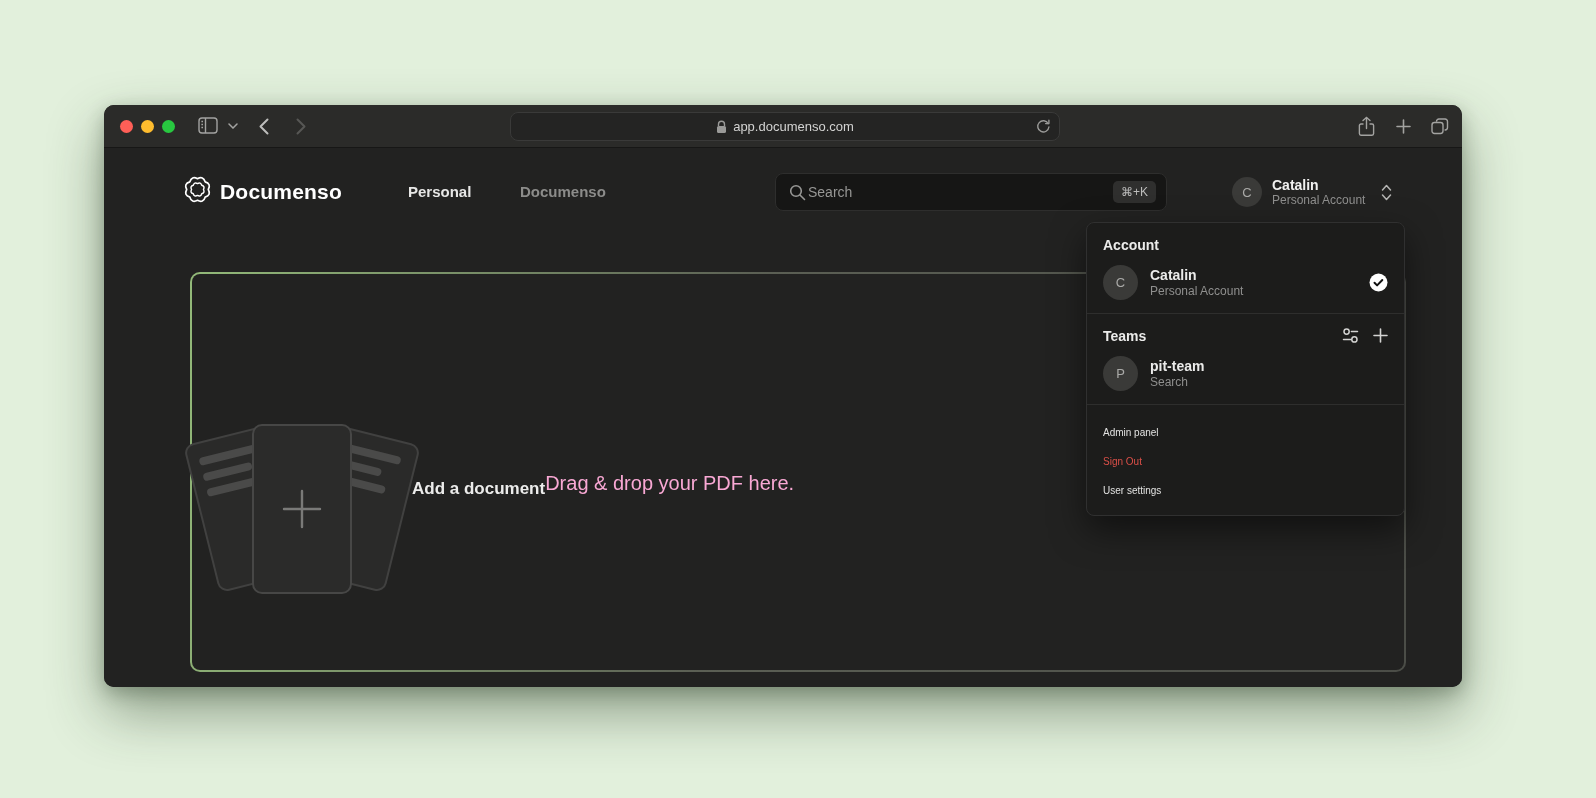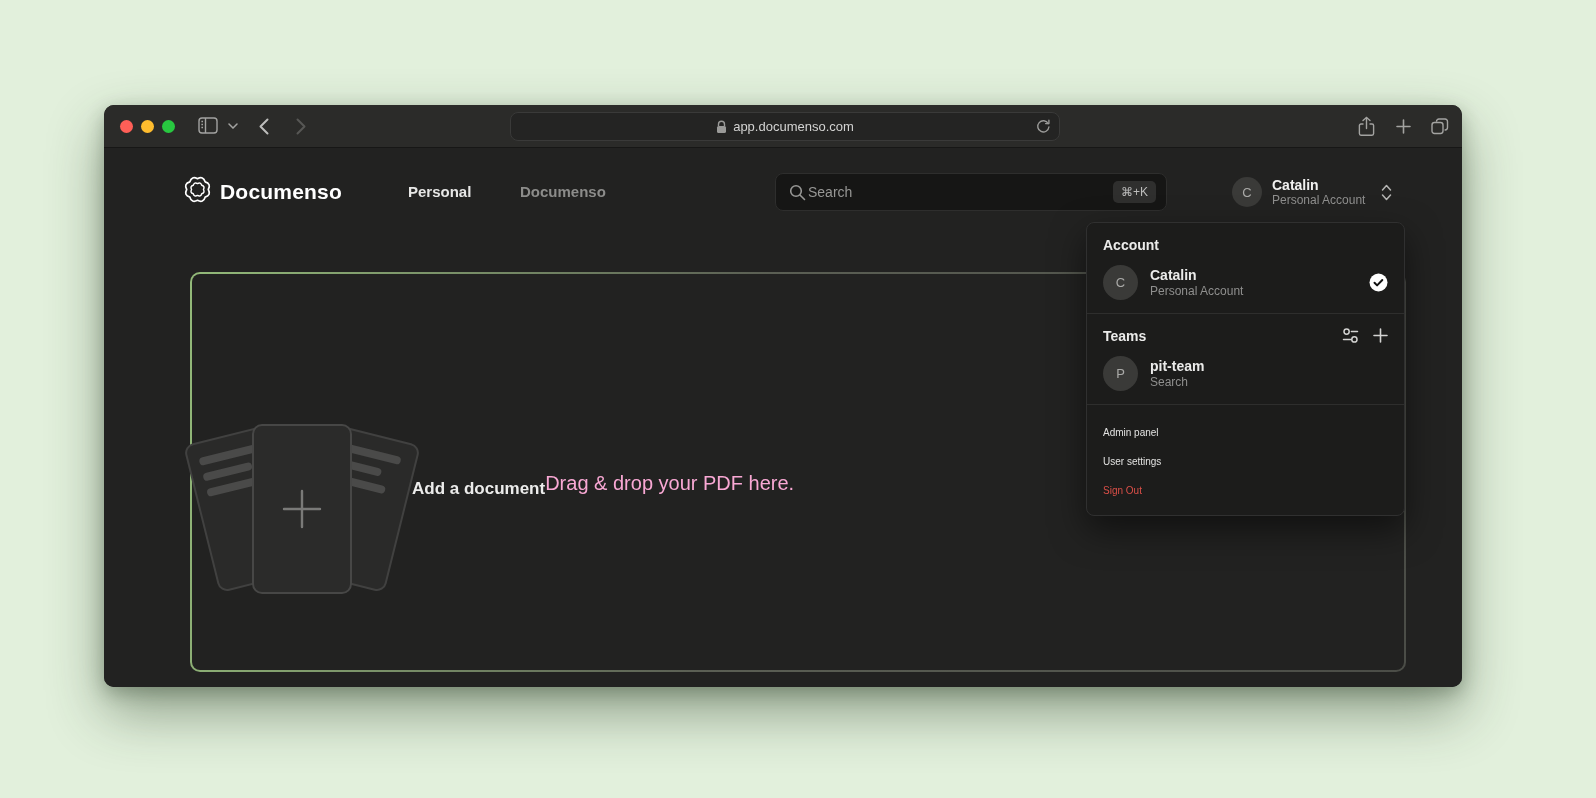--- a/index.html
+++ b/index.html
@@ -316,18 +316,18 @@
         <span class="avatar">P</span>
         <span>
           <div class="row-name">pit-team</div>
           <div class="row-sub">Search</div>
         </span>
       </div>
 
       <div class="menu-sep"></div>
 
       <div class="menu-link">Admin panel</div>
+      <div class="menu-link destructive">Sign Out</div>
       <div class="menu-link">User settings</div>
-      <div class="menu-link destructive">Sign Out</div>
     </div>
 
   </div>
 </div>
 
 </body></html>

